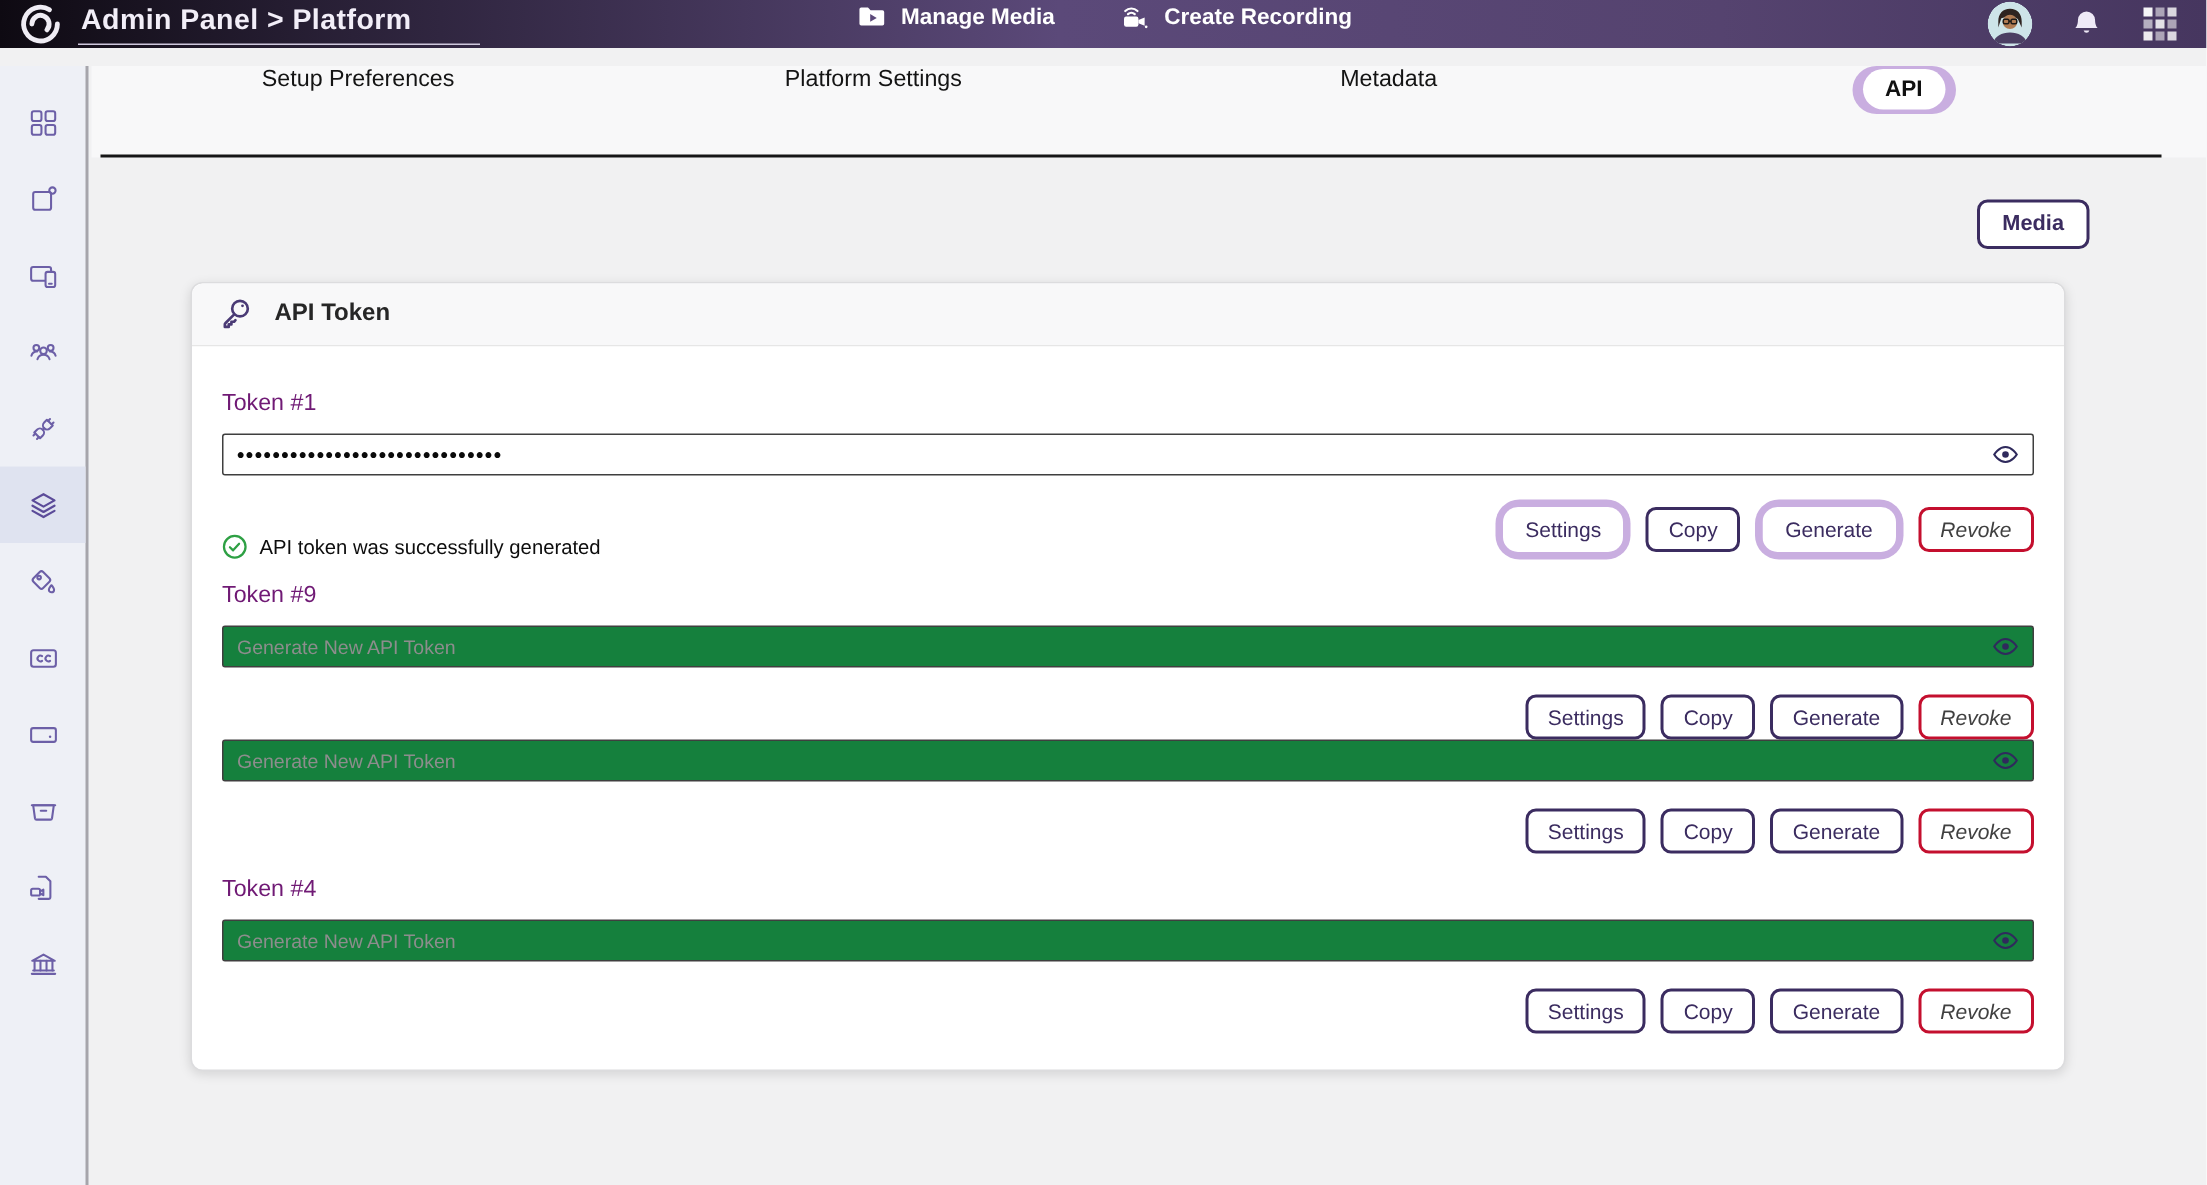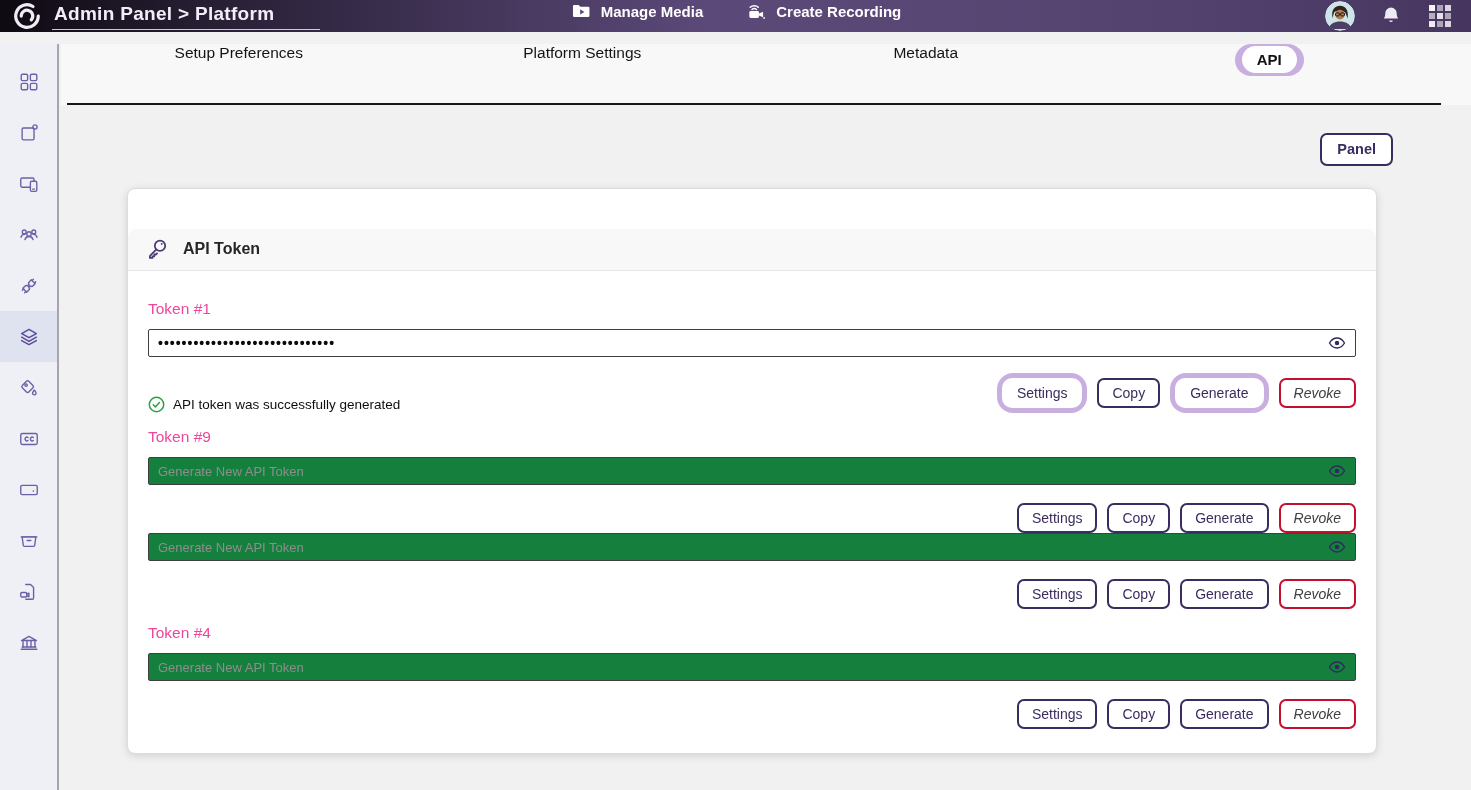--- a/index.html
+++ b/index.html
@@ -67,26 +67,26 @@
   .btn.danger { border-color:#c40f2e; color:#404040;font-style:italic; }
   .save-btn { font-weight:bold; font-size:14.5px; padding:5px 15px; }
 
   
   .card {
     margin:22px 0 0 66px; width:1250px; background:#fff; border-radius:8px;
     border:1px solid #dcdcde; box-shadow:0 2px 8px rgba(0,0,0,.13);
   }
   .card-header {
     display:flex; gap:13px; align-items:center; height:42px; padding:0 17px;
-    background:#f8f8f9; border-bottom:1px solid #e6e6e6; border-radius:8px 8px 0 0;margin-top:40px;
+    background:#f8f8f9; border-bottom:1px solid #e6e6e6; border-radius:8px 8px 0 0;
   }
   .card-title { font-size:16px; font-weight:600; color:#262626; }
   .card-body { padding:2px 20px 24px; }
 
-  .token-label { color:#ec4899; font-size:15.5px; margin:15px 0 11px; }
+  .token-label { color:#701a75; font-size:15.5px; margin:15px 0 11px; }
   .token-label.first { margin-top:27px; }
   .input-wrap { position:relative; }
   .token-input {
     width:100%; height:28px; border:1px solid #3f3f3f; border-radius:2px;
     background:#15803d; font-size:13px; color:#1a1a1a; padding:0 36px 0 9px;
     font-family:inherit; outline:none;
   }
   .token-input.filled { background:#fff; font-weight:bold; font-size:14px; letter-spacing:1px; color:#0a0a0a; }
   .token-input::placeholder { color:#8d8d8d; opacity:1; }
   .eye-btn {
@@ -306,21 +306,21 @@
     <div class="tab-cell"><span class="tab">Platform Settings</span></div>
     <div class="tab-cell"><span class="tab">Metadata</span></div>
     <div class="tab-cell">
       <span class="hl-ring-tab">
         <span class="tab-pill">API</span>
       </span>
     </div>
   </div>
 
   <div class="save-row">
-    <button class="btn save-btn">Panel</button>
+    <button class="btn save-btn">Media</button>
   </div>
 
   <section class="card">
     <div class="card-header">
       <span style="display:flex;">
         <svg width="25" height="25" viewBox="0 0 24 24" fill="none" stroke="#4a3a75" stroke-width="1.7" stroke-linecap="round" stroke-linejoin="round">
           <circle cx="14.4" cy="8.4" r="5"></circle>
           <circle cx="16" cy="6.6" r="0.9" fill="#4a3a75" stroke="none"></circle>
           <path d="M10.7 12.1 5 17.8a.9.9 0 0 0-.3.7v1.6h2.5v-1.6h1.7v-1.7h1.7l.9-1"></path>
         </svg>

